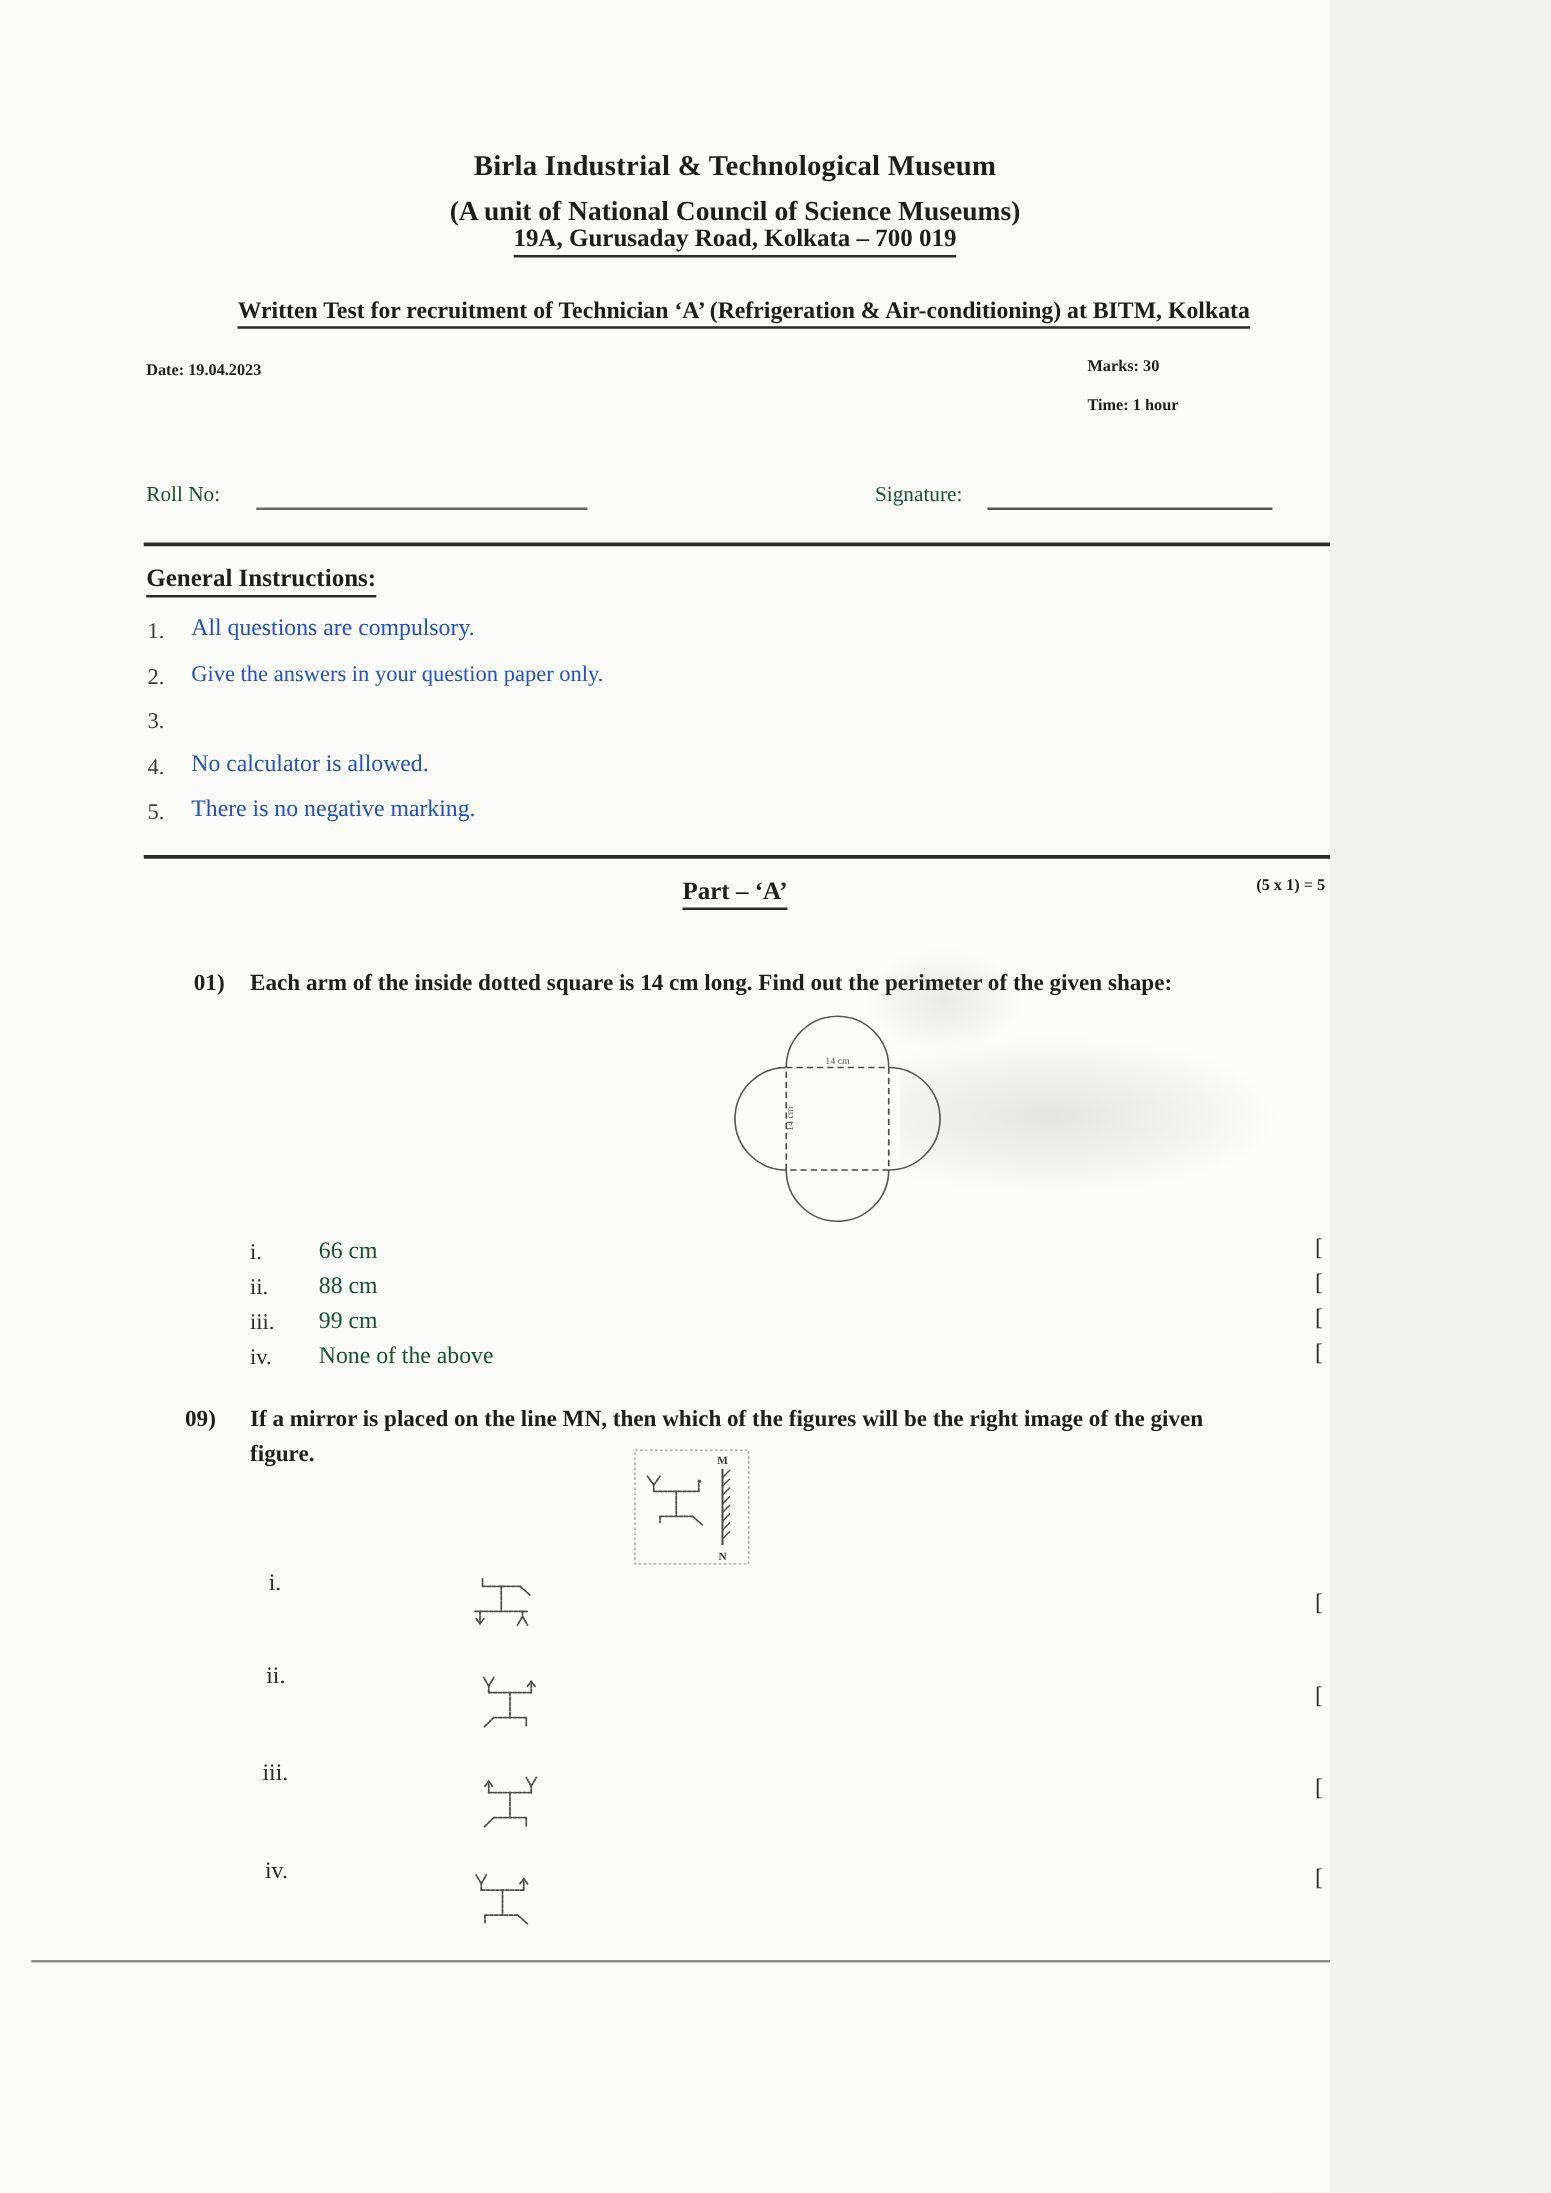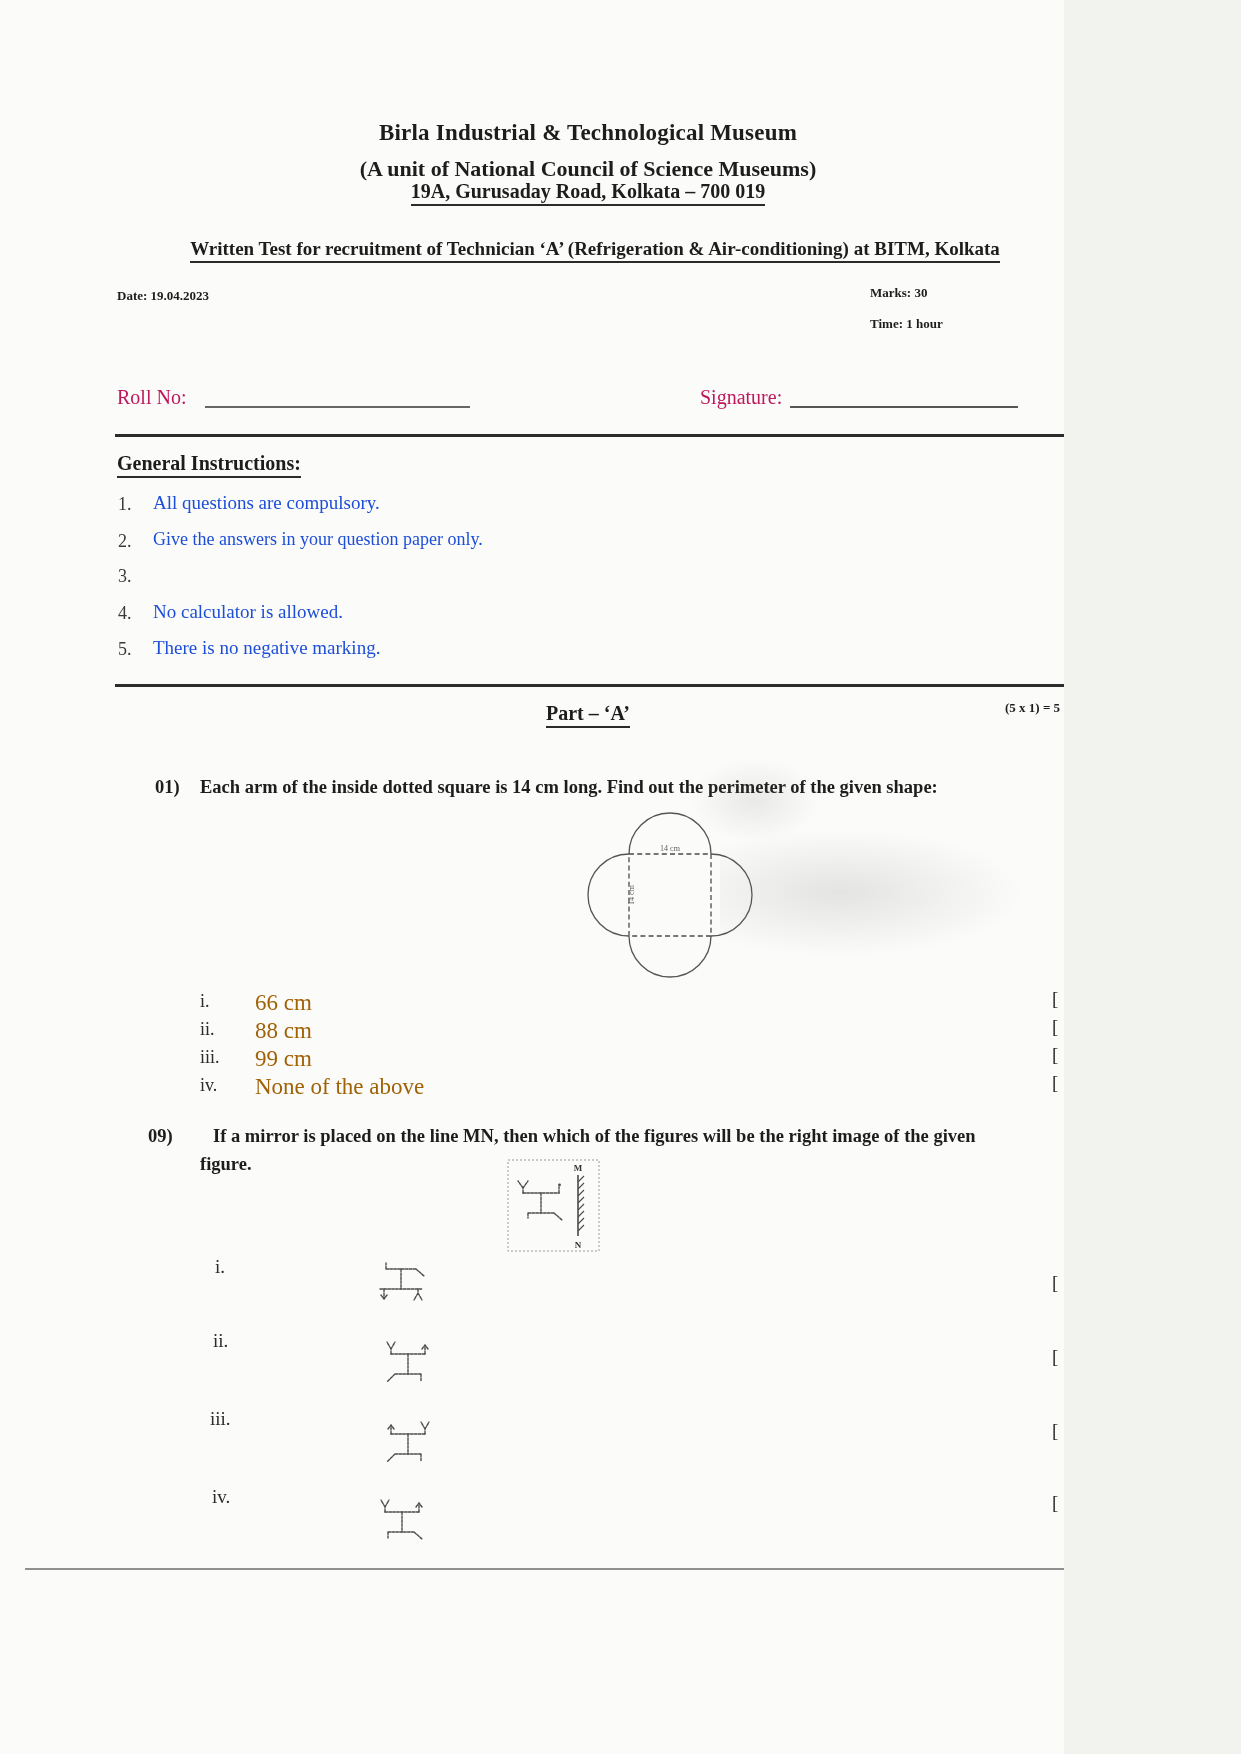--- a/index.html
+++ b/index.html
@@ -17,28 +17,28 @@
   .ul{display:inline-block;border-bottom:2.5px solid #2b2b2b;padding-bottom:1px;}
   .center{left:0;width:1176px;text-align:center;}
   .rule{background:#2c2c2c;height:3px;}
   .thinrule{background:#8f8f8f;height:1.5px;}
   .blank-line{border-bottom:2px solid #666;}
   .title1{font-size:23px;letter-spacing:.2px;}
   .title2{font-size:22px;}
   .title3{font-size:20px;}
   .testline{font-size:19px;}
   .meta{font-size:13px;}
-  .label{font-size:20px;color:#be185d;}
+  .label{font-size:17px;color:#14532d;}
   .gi-head{font-size:20px;}
   .item-num{font-size:18px;color:#3a3a3a;}
   .item-text{font-size:19px;color:#1d4ed8;}
   .part-head{font-size:20px;}
   .qtext{font-size:18.5px;}
   .opt-num{font-size:18px;color:#2c2c2c;}
-  .opt-text{font-size:23px;color:#a16207;}
+  .opt-text{font-size:19px;color:#14532d;}
   .bracket-box{display:flex;gap:24px;font-size:19px;color:#2a2a2a;}
   .footer-label{font-size:19px;}
   .smudge{pointer-events:none;}
   svg{display:block;}
 </style>
 </head>
 <body>
 
 <div class="sheet">
 
@@ -126,21 +126,21 @@
   </div>
 
   <div class="abs opt-num" style="left:200px;top:1075px;">iv.</div>
   <div class="abs opt-text" style="left:255px;top:1074px;">None of the above</div>
   <div class="abs bracket-box" style="left:1052px;top:1072px;">
     <span>[</span>
     <span>]</span>
   </div>
 
   <div class="abs b qtext" style="left:148px;top:1126px;">09)</div>
-  <div class="abs b qtext" style="left:200px;top:1126px;margin-left:13px;">If a mirror is placed on the line MN, then which of the figures will be the right image of the given</div>
+  <div class="abs b qtext" style="left:200px;top:1126px;">If a mirror is placed on the line MN, then which of the figures will be the right image of the given</div>
   <div class="abs b qtext" style="left:200px;top:1154px;">figure.</div>
 
   <svg class="abs" style="left:506px;top:1158px;" width="95" height="95" viewBox="0 0 95 95">
     <rect x="2" y="2" width="91" height="91" fill="none" stroke="#9a9a9a" stroke-width="1" stroke-dasharray="2 2"></rect>
     <g stroke="#4b4b4b" stroke-width="1.4" fill="none" stroke-linecap="round" stroke-dasharray="2.6 1.3">
       <path d="M 17 35 L 53 35"></path>
       <path d="M 17 35 L 17 30 M 17 30 L 12 23 M 17 30 L 22 23"></path>
       <path d="M 53 35 L 53 29"></path>
       <path d="M 35 35 L 35 55"></path>
       <path d="M 22 55 L 48 55 M 22 55 L 22 60 M 48 55 L 56 62"></path>

